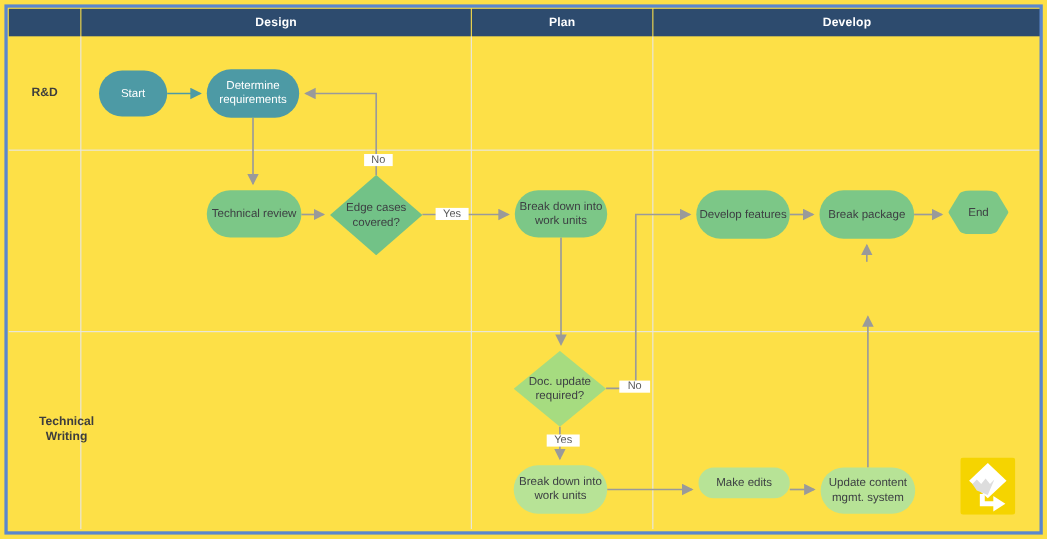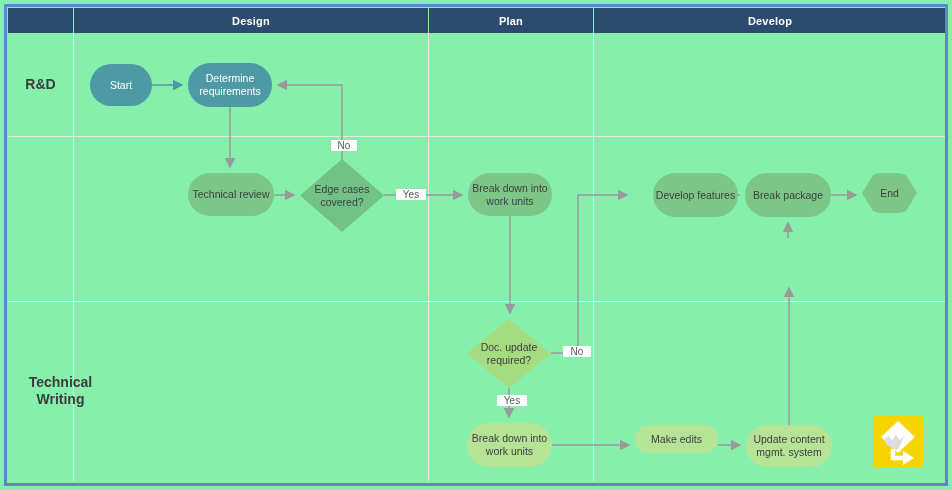--- a/index.html
+++ b/index.html
@@ -1,35 +1,35 @@
 <!DOCTYPE html>
 <html><head>
 <meta charset="utf-8">
 <style>
   html,body{margin:0;padding:0;background:#fff;}
-  .page{position:relative;width:952px;height:490px;background:#86efac;overflow:hidden;
+  .page{position:relative;width:952px;height:490px;background:#fde047;overflow:hidden;
         font-family:"Liberation Sans",sans-serif;}
   .frame{position:absolute;left:4px;top:4px;width:938px;height:476px;
          border:3px solid #5b87cd;pointer-events:none;z-index:30;}
   
   .hcell{position:absolute;top:8px;height:25px;background:#2d4b6e;z-index:2;
          display:flex;align-items:center;justify-content:center;}
   .hcell span{color:#fff;font-size:11px;font-weight:bold;letter-spacing:.2px;}
   .h0{left:8px;width:65px;}
   .h1{left:74px;width:354px;}
   .h2{left:429px;width:164px;}
   .h3{left:594px;width:352px;}
   
   .vline{position:absolute;top:33px;width:1px;height:448px;background:#e7e7e7;z-index:1;}
   .v1{left:73px;} .v2{left:428px;} .v3{left:593px;}
   .hline{position:absolute;left:8px;width:938px;height:1px;background:#e7e7e7;z-index:1;}
   .hl1{top:136px;} .hl2{top:301px;}
   
   .lane-label{position:absolute;left:8px;width:65px;display:flex;align-items:center;
-              justify-content:center;text-align:center;color:#3d3d3d;font-size:14px;
+              justify-content:center;text-align:center;color:#3d3d3d;font-size:11px;
               font-weight:bold;z-index:2;line-height:1.25;}
   .l0{top:33px;height:103px;}
   .l1{top:136px;height:165px;}
   .l2{top:301px;height:180px;padding-left:20px;}
   
   .node{position:absolute;display:flex;align-items:center;justify-content:center;
         text-align:center;font-size:10.5px;line-height:1.2;color:#3d4043;z-index:10;
         padding:2px;box-sizing:border-box;cursor:default;border-radius:22px;}
   .teal{background:#4d9aa5;color:#fff;}
   .green{background:#7cc787;}
@@ -38,21 +38,21 @@
   .stadium{border-radius:21px;}
   .diamond{clip-path:polygon(50% 0,100% 50%,50% 100%,0 50%);padding:10px;}
   .d1{background:#72c287;}
   .d2{background:#a6dc80;}
   .hexagon{clip-path:polygon(22% 0,78% 0,100% 50%,78% 100%,22% 100%,0 50%);}
   .n-start{left:90px;top:64px;width:62px;height:42px;}
   .n-determine{left:188px;top:63px;width:84px;height:44px;}
   .n-techreview{left:188px;top:173px;width:86px;height:43px;}
   .n-edgecases{left:300px;top:159px;width:84px;height:73px;}
   .n-breakdown-eng{left:468px;top:173px;width:84px;height:43px;}
-  .n-develop{left:633px;top:173px;width:85px;height:44px;margin-left:20px;}
+  .n-develop{left:633px;top:173px;width:85px;height:44px;}
   .n-build{left:745px;top:173px;width:86px;height:44px;}
   .n-end{left:862px;top:173px;width:55px;height:40px;}
   .n-updatedoc{left:746px;top:238px;width:84px;height:44px;font-size:10px;}
   .n-docupdate{left:467px;top:319px;width:84px;height:69px;}
   .n-breakdown-tw{left:467px;top:423px;width:85px;height:44px;}
   .n-makeedits{left:635px;top:425px;width:83px;height:28px;}
   .n-updatecms{left:746px;top:425px;width:86px;height:42px;}
   
   .wires{position:absolute;left:0;top:0;width:952px;height:490px;z-index:5;pointer-events:none;}
   .edge-label{position:absolute;z-index:6;background:#fff;color:#595959;font-size:10px;

